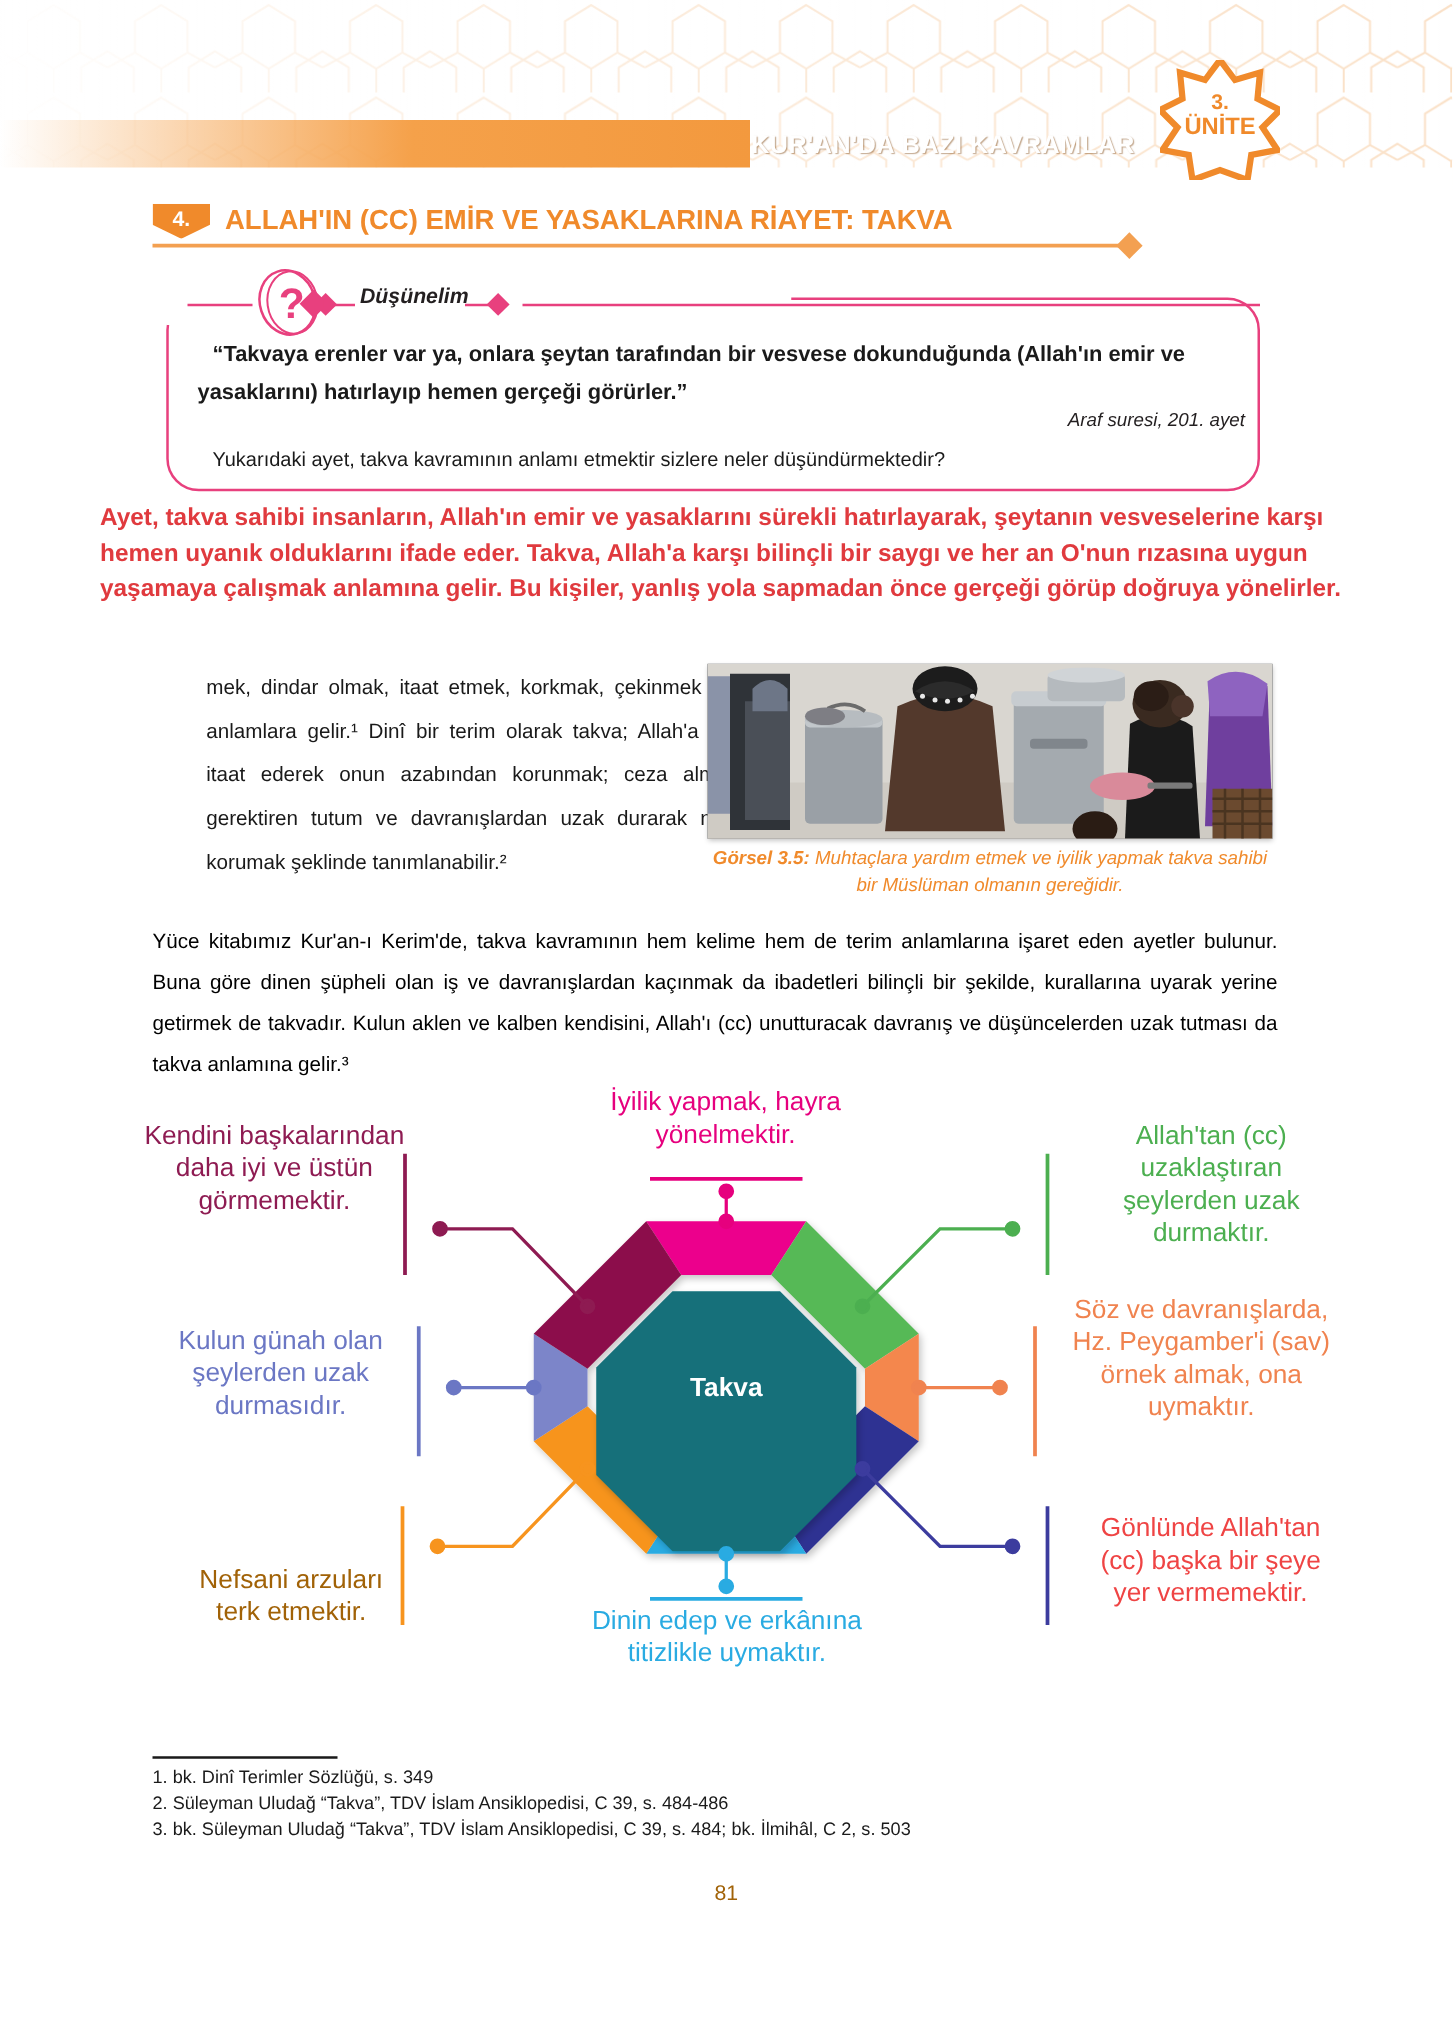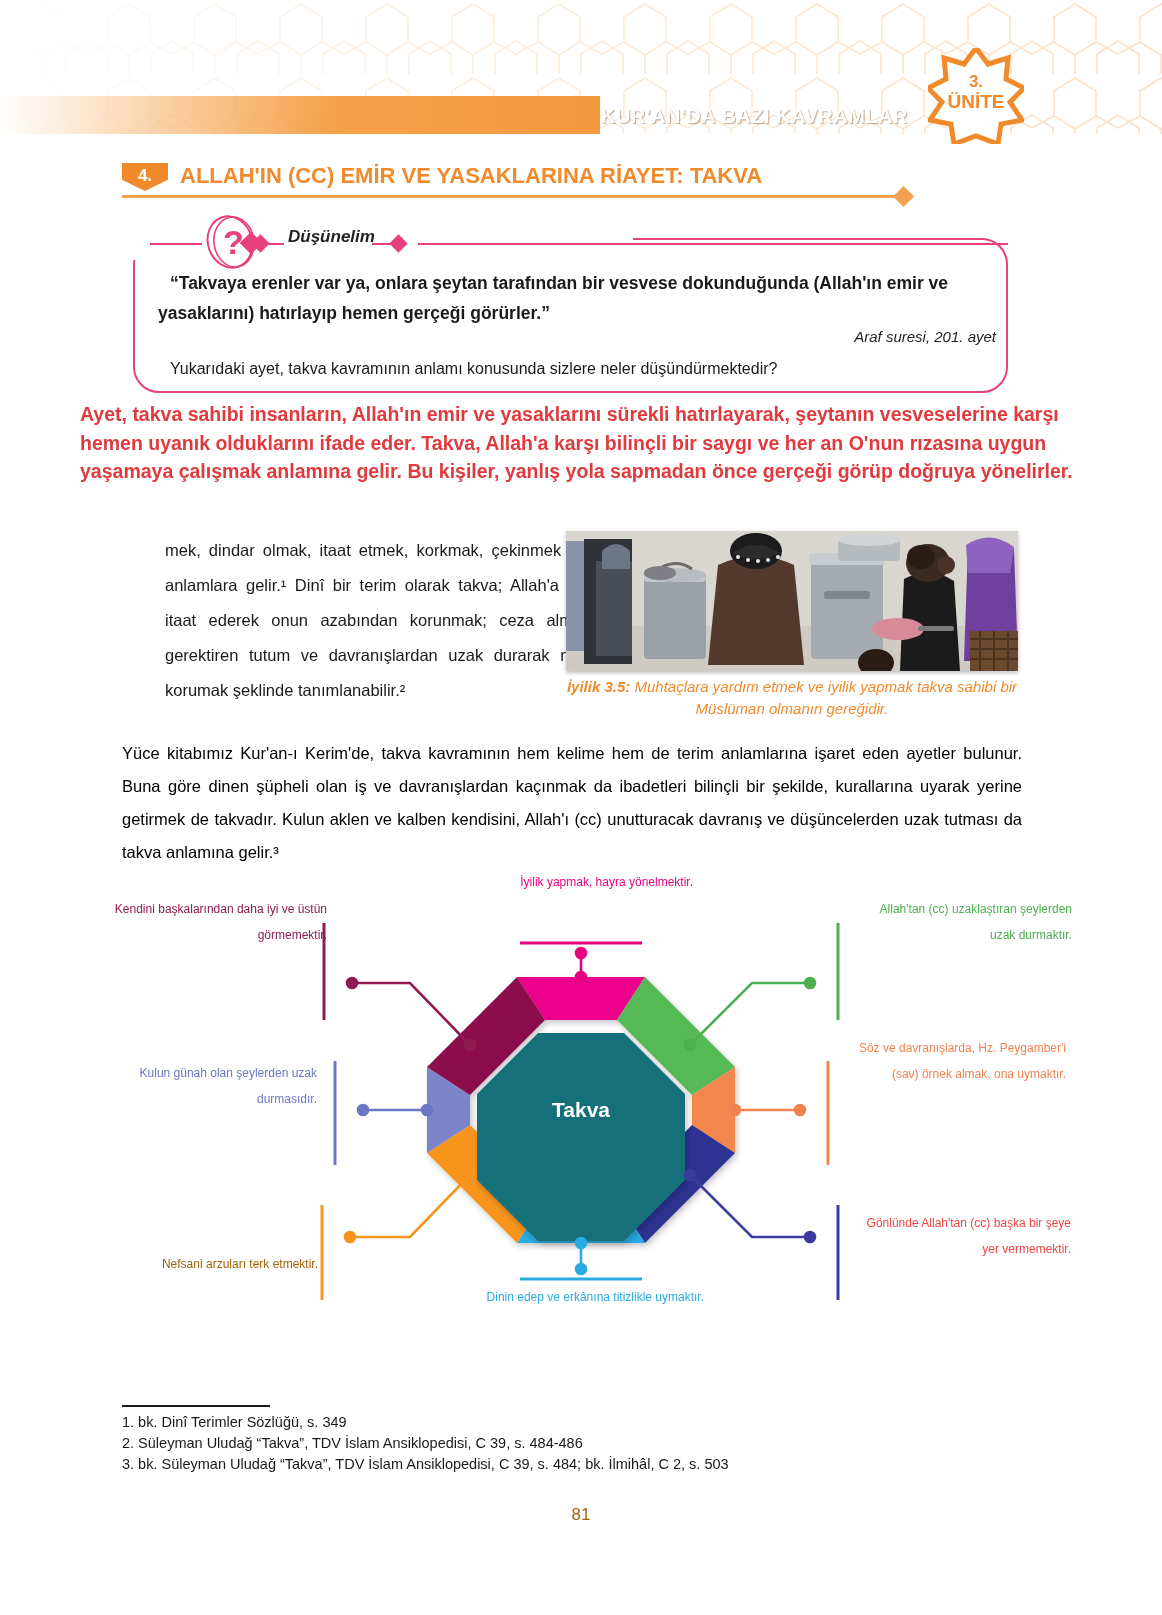--- a/index.html
+++ b/index.html
@@ -131,21 +131,21 @@
   #body-para{
     position:absolute; left:122px; top:737px; width:900px;
     font-size:16.5px; line-height:33px; color:#000000; text-align:justify;
   }
 
   
   #diagram{
     position:absolute; left:0px; top:865px; width:1162px; height:490px;
   }
   .dlabel{
-    position:absolute; text-align:right; font-size:12px; line-height:26px;
+    position:absolute; text-align:center; font-size:21px; line-height:26px;
   }
 
   
   #fn-rule{
     position:absolute; left:122px; top:1405px; width:148px; height:2px; background:#1a1a1a;
   }
   #footnotes{
     position:absolute; left:122px; top:1412px; width:900px;
     font-size:14.5px; line-height:21px; color:#1a1a1a;
   }
@@ -211,21 +211,21 @@
     <ellipse cx="25" cy="29" rx="22" ry="26" transform="rotate(-18 25 29)" fill="none" stroke="#e8407e" stroke-width="2"></ellipse>
     <ellipse cx="29" cy="29" rx="20" ry="25" transform="rotate(-8 29 29)" fill="none" stroke="#e8407e" stroke-width="1.6"></ellipse>
     <text x="18" y="41" font-family="Liberation Sans, sans-serif" font-size="34" font-weight="bold" fill="#e8407e">?</text>
     <rect x="38" y="22" width="16" height="16" transform="rotate(45 46 30)" fill="#e8407e"></rect>
   </svg>
 </div>
 <div id="think-label">Düşünelim</div>
 
 <div id="quote-text">“Takvaya erenler var ya, onlara şeytan tarafından bir vesvese dokunduğunda (Allah'ın emir ve yasaklarını) hatırlayıp hemen gerçeği görürler.”</div>
 <div id="quote-source">Araf suresi, 201. ayet</div>
-<div id="think-question">Yukarıdaki ayet, takva kavramının anlamı konusunda sizlere neler düşündürmektedir?</div>
+<div id="think-question">Yukarıdaki ayet, takva kavramının anlamı etmektir sizlere neler düşündürmektedir?</div>
 
 <div id="summary">Ayet, takva sahibi insanların, Allah'ın emir ve yasaklarını sürekli hatırlayarak, şeytanın vesveselerine karşı hemen uyanık olduklarını ifade eder. Takva, Allah'a karşı bilinçli bir saygı ve her an O'nun rızasına uygun yaşamaya çalışmak anlamına gelir. Bu kişiler, yanlış yola sapmadan önce gerçeği görüp doğruya yönelirler.</div>
 
 <div id="left-col">mek, dindar olmak, itaat etmek, korkmak, çekinmek gibi anlamlara gelir.¹ Dinî bir terim olarak takva; Allah'a (cc) itaat ederek onun azabından korunmak; ceza almayı gerektiren tutum ve davranışlardan uzak durarak nefsi korumak şeklinde tanımlanabilir.²</div>
 
 <div id="photo">
   <svg width="452" height="140" viewBox="0 0 452 140">
     <rect width="452" height="140" fill="#d9d6d0"></rect>
     <rect x="0" y="95" width="452" height="45" fill="#cfcbc4"></rect>
 
@@ -272,21 +272,21 @@
     <g stroke="#4a3420" stroke-width="2">
       <path d="M404,108 H452 M404,118 H452 M404,128 H452"></path>
       <path d="M414,100 V140 M428,100 V140 M442,100 V140"></path>
     </g>
 
     <ellipse cx="310" cy="132" rx="18" ry="14" fill="#2a1c14"></ellipse>
   </svg>
 </div>
 
 <div id="photo-caption">
-  <b>İyilik 3.5:</b>
+  <b>Görsel 3.5:</b>
   <span>Muhtaçlara yardım etmek ve iyilik yapmak takva sahibi bir Müslüman olmanın gereğidir.</span>
 </div>
 
 <div id="body-para">Yüce kitabımız Kur'an-ı Kerim'de, takva kavramının hem kelime hem de terim anlamlarına işaret eden ayetler bulunur. Buna göre dinen şüpheli olan iş ve davranışlardan kaçınmak da ibadetleri bilinçli bir şekilde, kurallarına uyarak yerine getirmek de takvadır. Kulun aklen ve kalben kendisini, Allah'ı (cc) unutturacak davranış ve düşüncelerden uzak tutması da takva anlamına gelir.³</div>
 
 <div id="diagram">
   <svg width="1162" height="490" viewBox="0 0 1162 490">
     <defs>
       <filter id="sh" x="-30%" y="-30%" width="180%" height="180%">
         <feDropShadow dx="2" dy="3" stdDeviation="3" flood-color="#000" flood-opacity="0.22"></feDropShadow>

